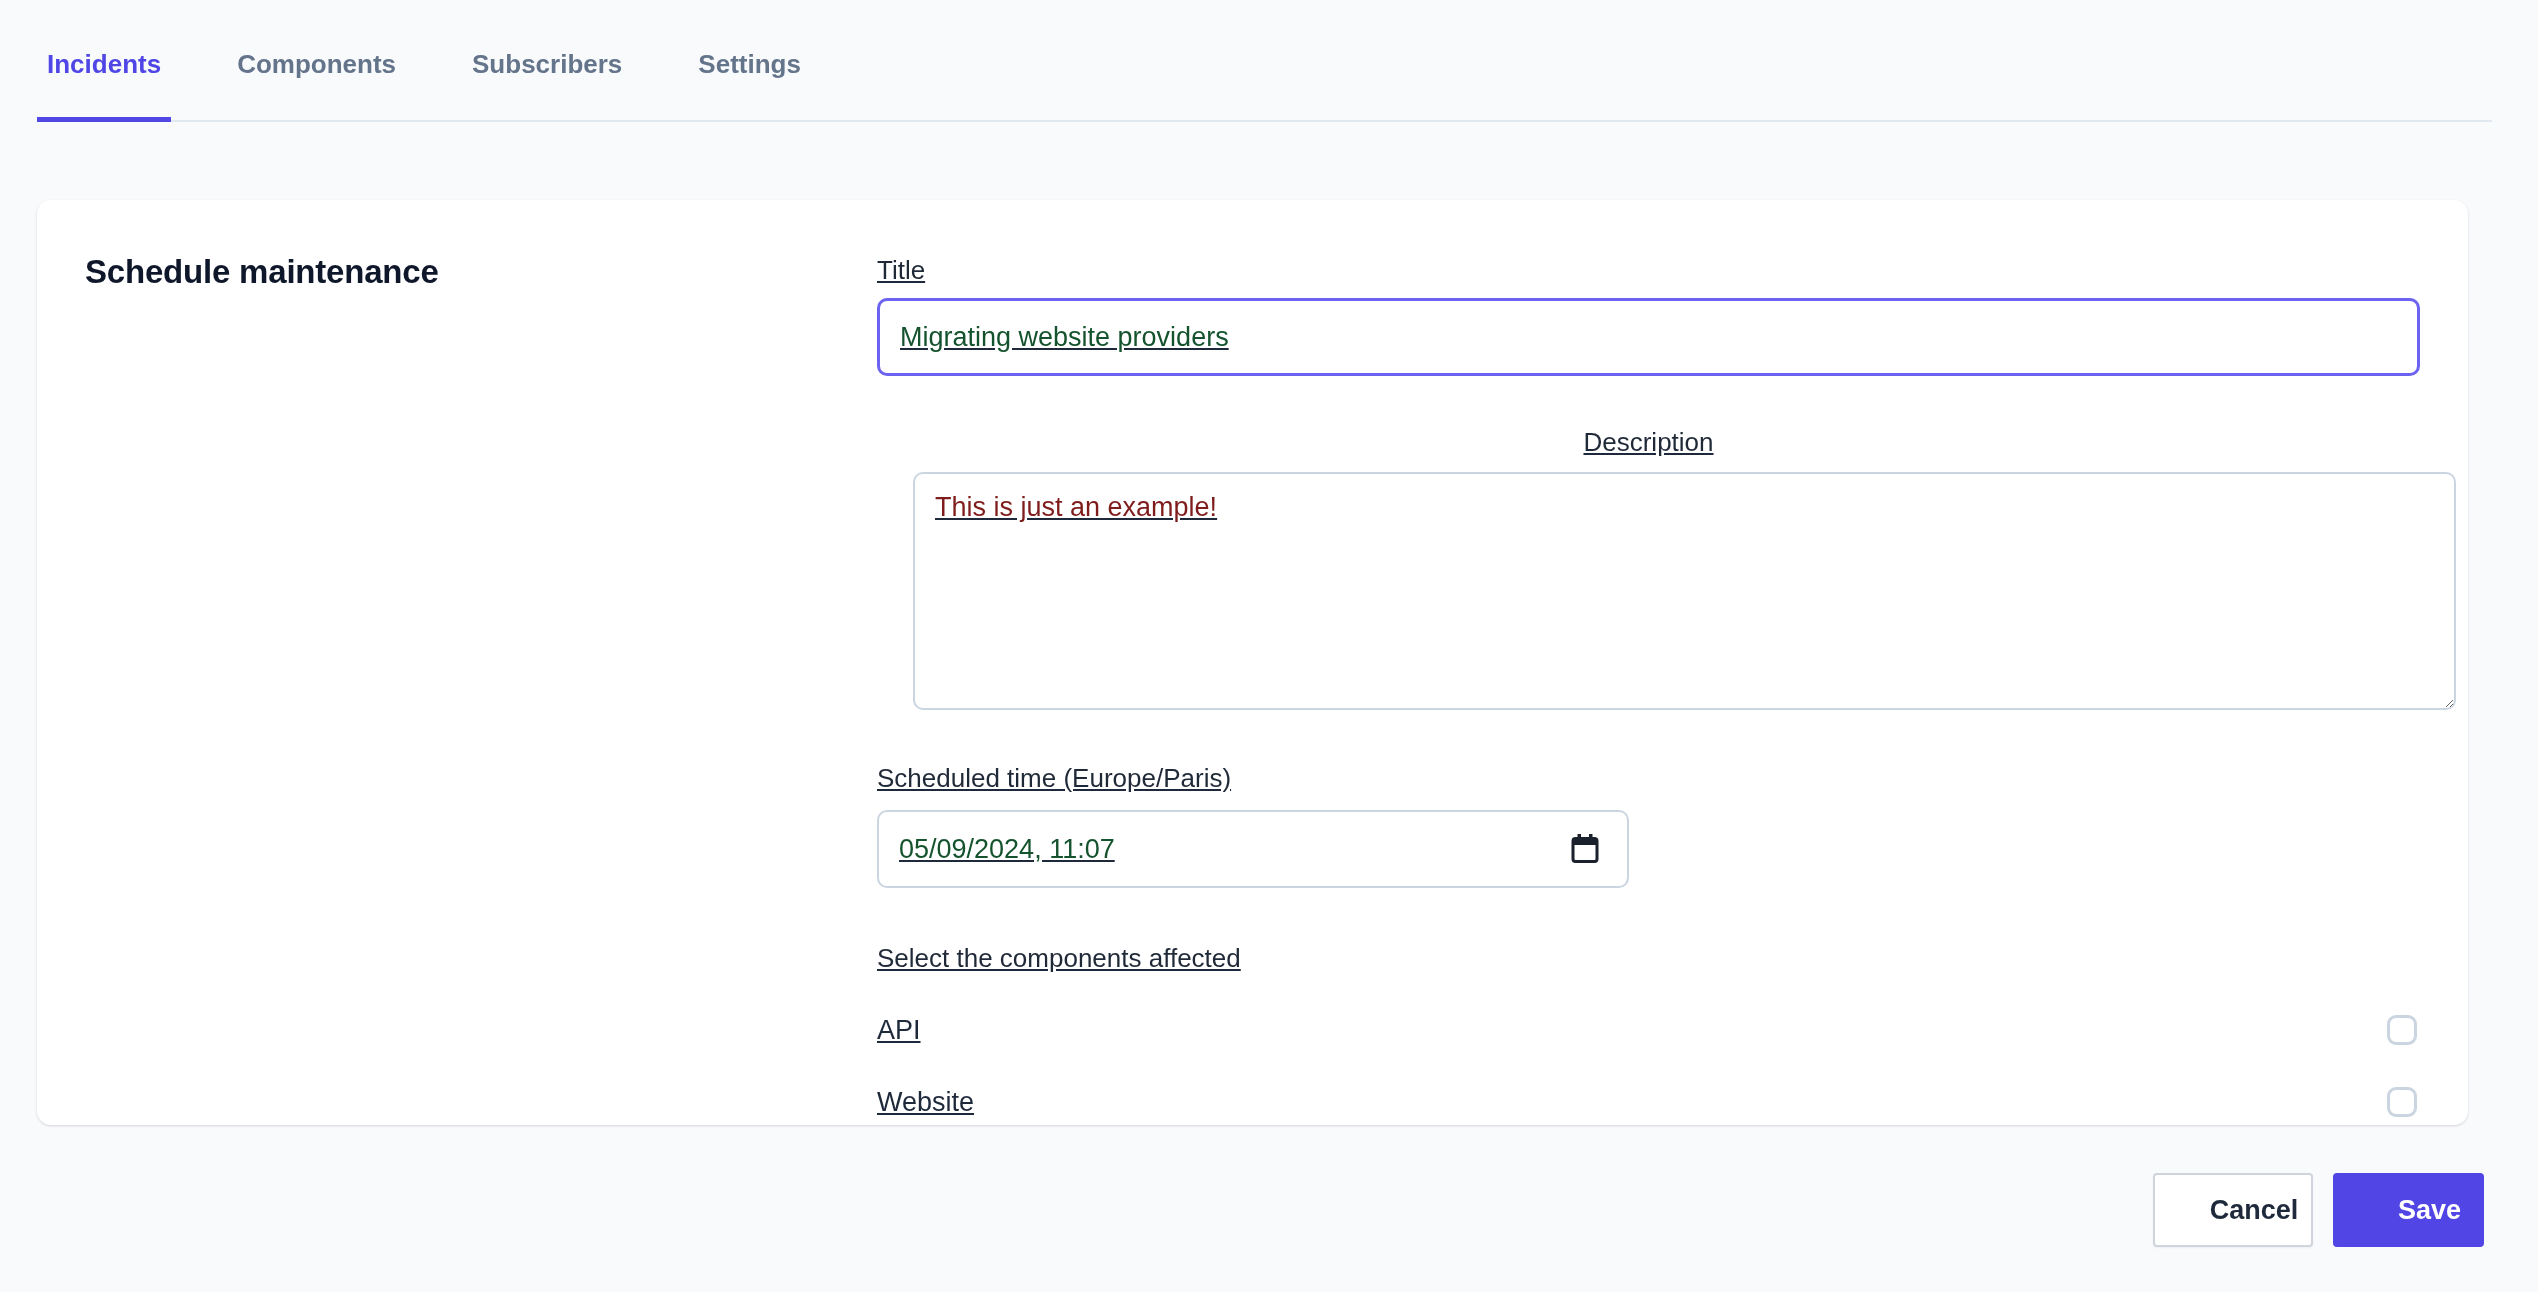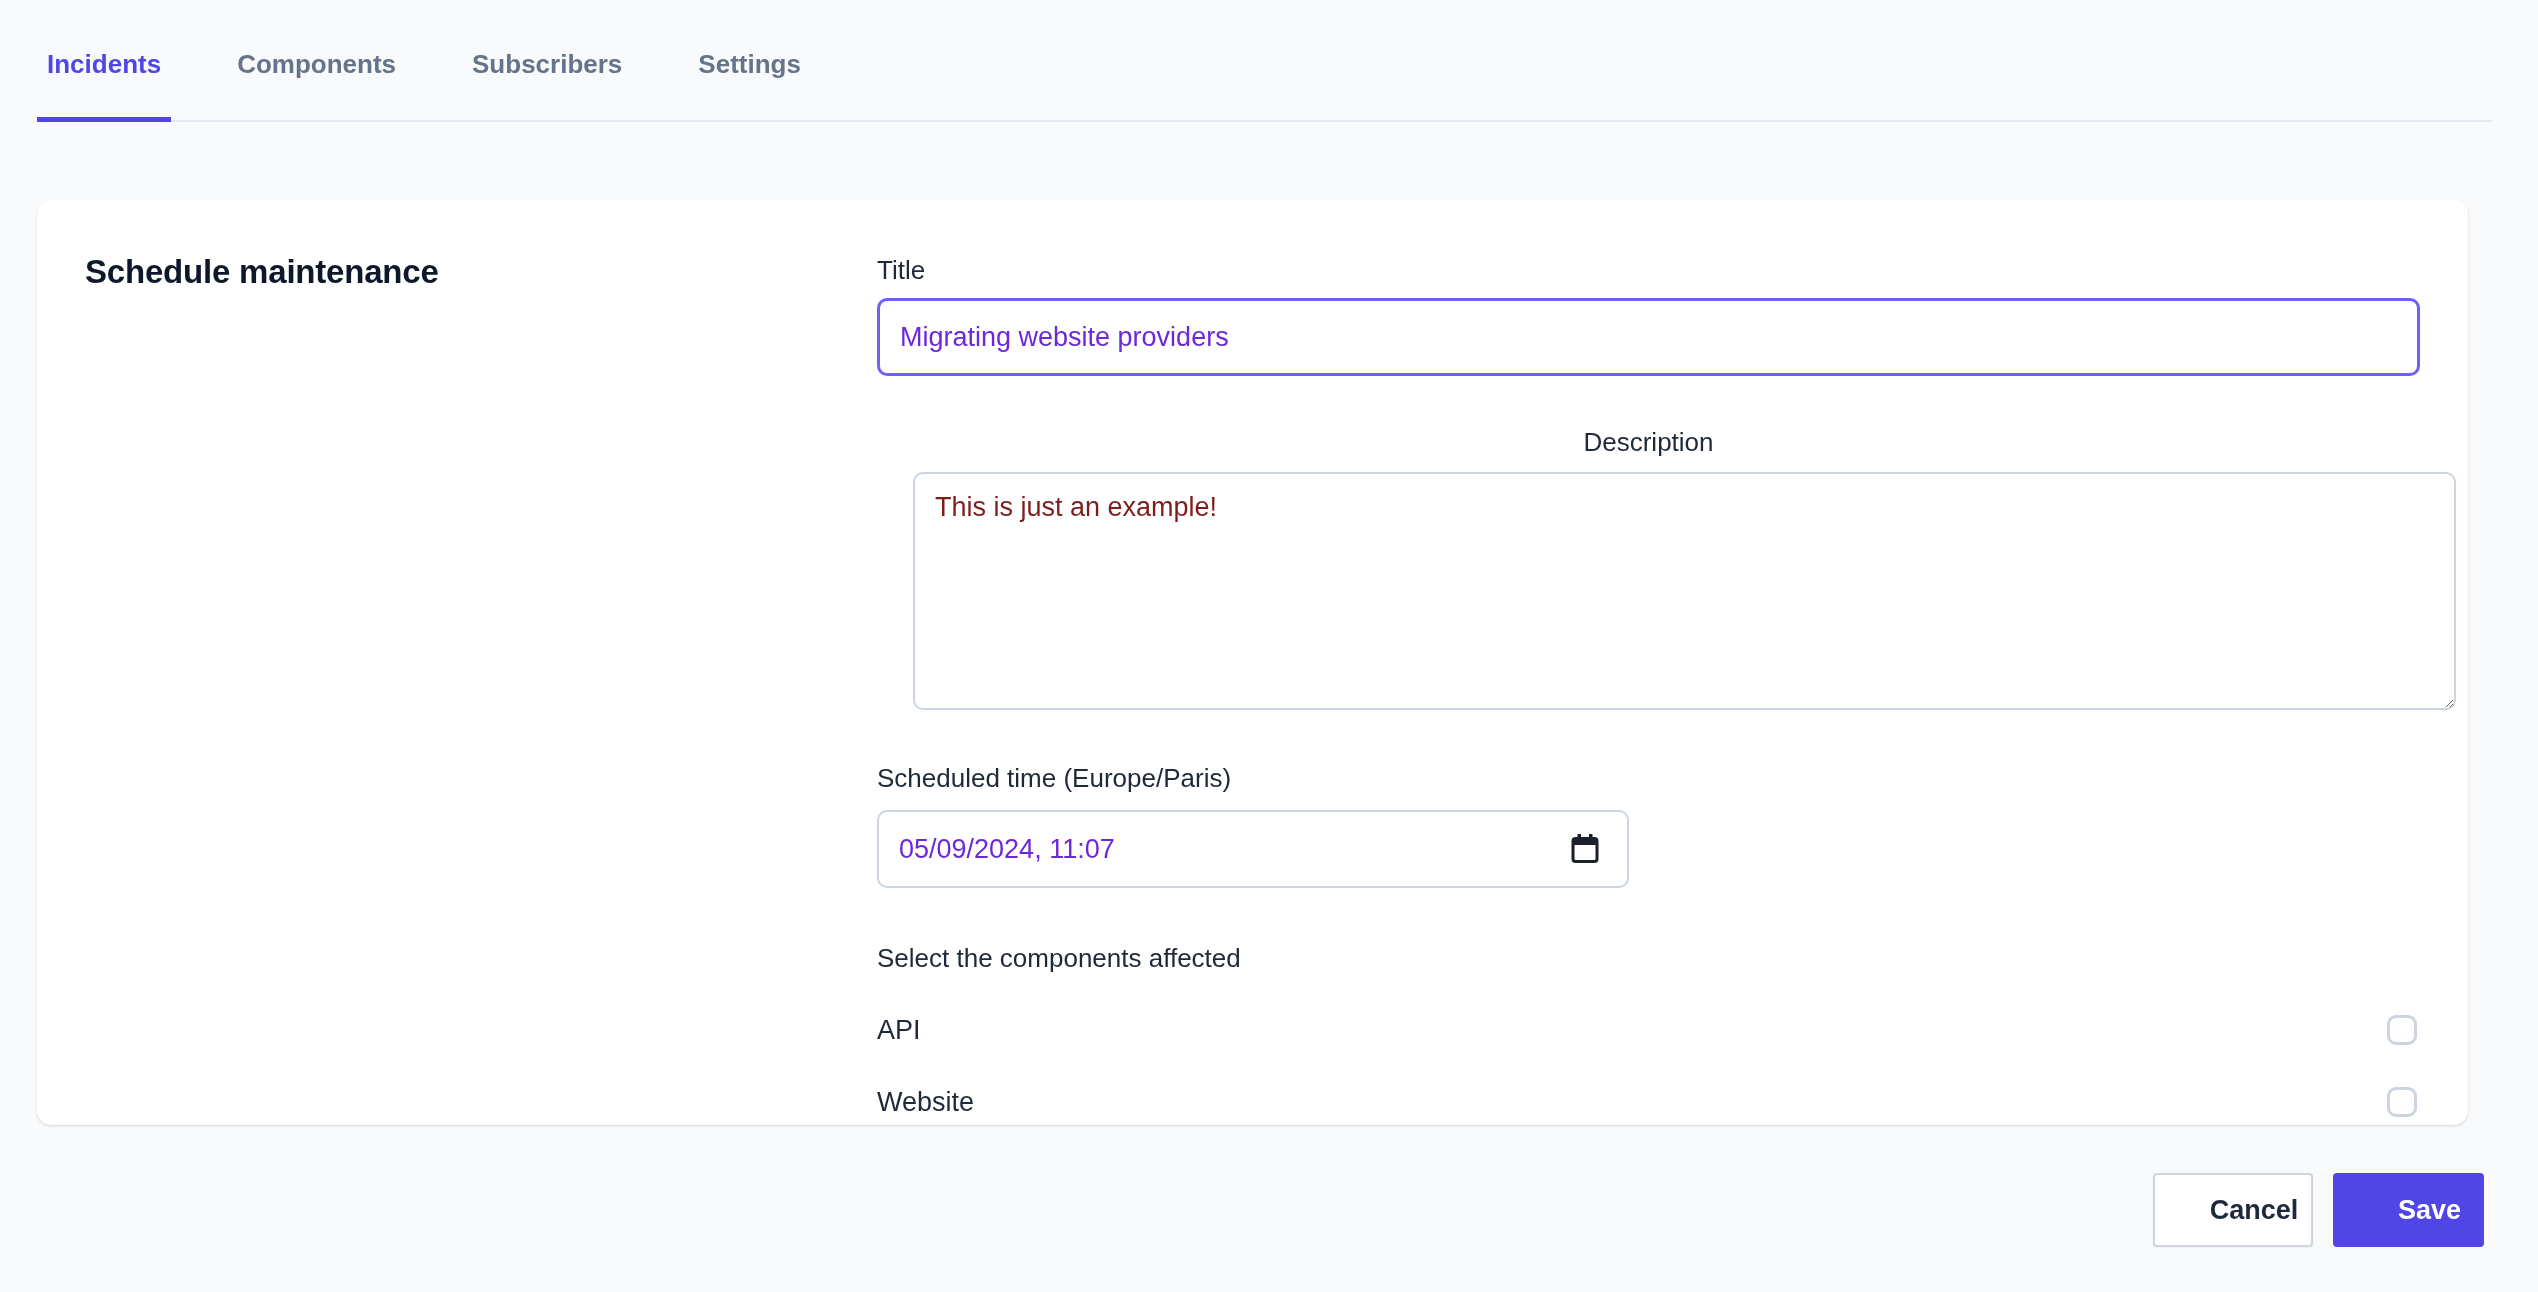--- a/index.html
+++ b/index.html
@@ -48,40 +48,40 @@
   }
   .card-left { width: 792px; flex-shrink: 0; }
   .panel-title {
     margin: 4px 0 0;
     font-size: 33px;
     line-height: 40px;
     font-weight: 600;
     color: #0f172a;
     letter-spacing: -0.2px;
   }
-  .card-right { flex: 1; min-width: 0; }
+  .card-right { flex: 1; min-width: 0; text-decoration: underline; }
 
   .field-label {
     display: block;
     font-size: 26px;
     line-height: 32px;
     color: #1f2937;
   }
   .lbl-title { margin-top: 6px; margin-bottom: 12px; }
   .lbl-desc  { margin-top: 50px; margin-bottom: 14px; text-align: center; }
 
   .text-input {
     width: 100%;
     height: 78px;
     border: 2px solid #cbd5e1;
     border-radius: 10px;
     background: #fff;
     padding: 0 20px;
     font-size: 27px;
-    color: #6d28d9;
+    color: #14532d;
     font-family: inherit;
     outline: none;
     display: block;
   }
   .text-input.focused { border: 3px solid #6c63f0; }
 
   textarea.desc-area {
     width: 100%;
     height: 238px;
     border: 2px solid #cbd5e1;

